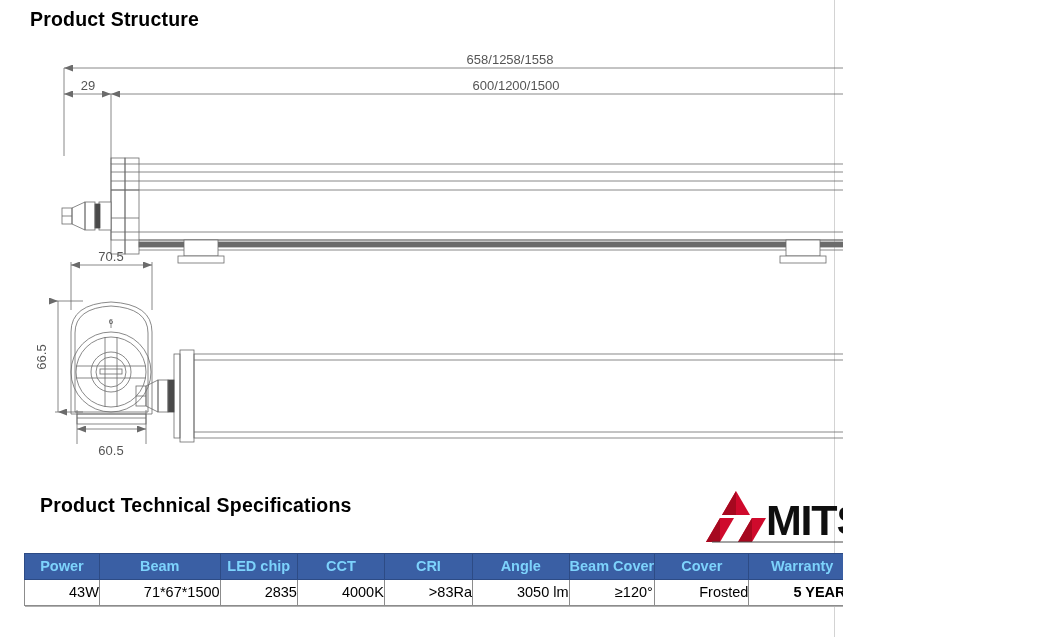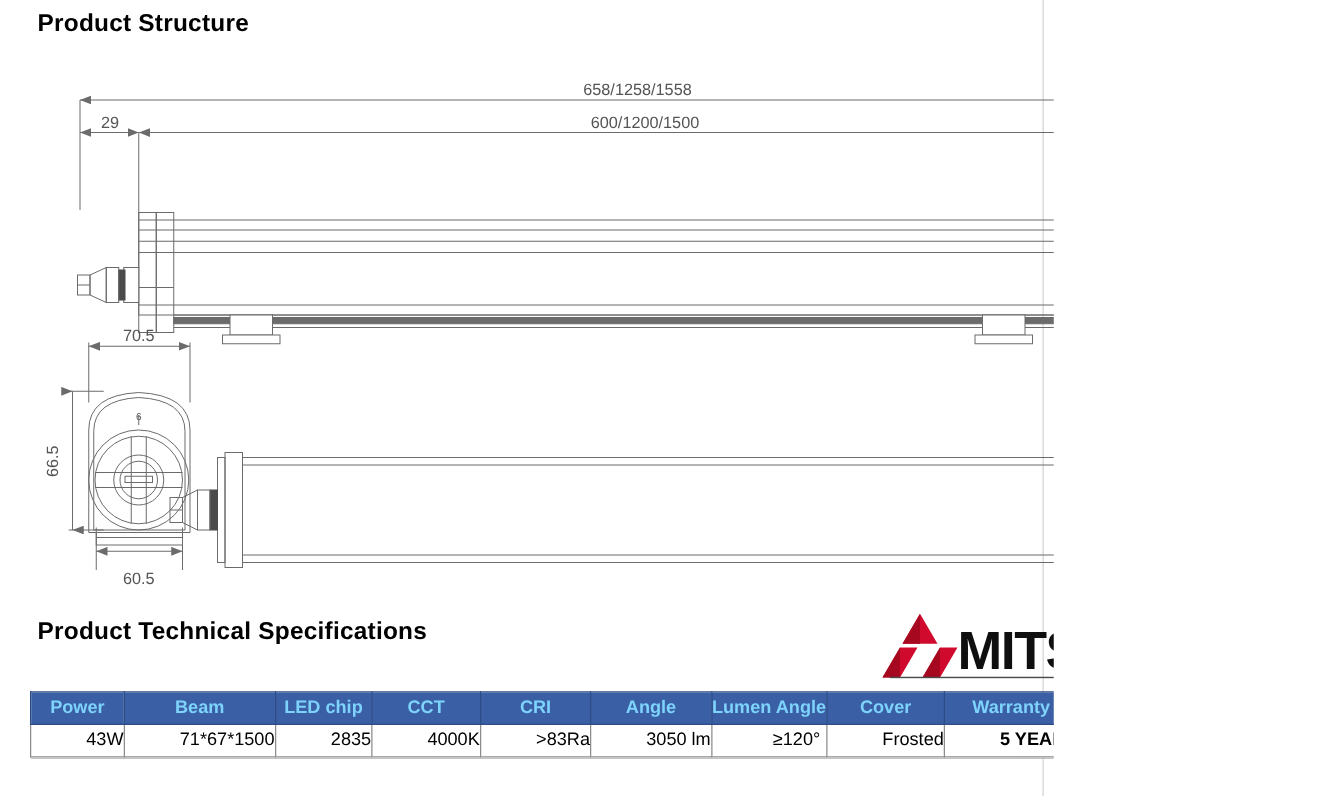--- a/index.html
+++ b/index.html
@@ -33,30 +33,30 @@
     font-weight: bold;
     letter-spacing: 0.2px;
     color: #000000;
   }
   #title-structure {
     left: 30px;
     top: 8px;
     font-size: 19.5px;
   }
   #title-specs {
-    left: 30px;
+    left: 40px;
     top: 494px;
     font-size: 19.5px;
   }
 
   
   #drawing {
     position: absolute;
     left: 0;
-    top: 44px;
+    top: 32px;
     width: 1057px;
     height: 440px;
   }
   #drawing svg { display: block; }
 
   
   #logo {
     position: absolute;
     left: 688px;
     top: 487px;
@@ -296,21 +296,21 @@
       <col style="width:100px">
     </colgroup>
     <thead>
       <tr>
         <th>Power</th>
         <th>Beam</th>
         <th>LED chip</th>
         <th>CCT</th>
         <th>CRI</th>
         <th>Angle</th>
-        <th>Lumen Angle</th>
+        <th>Beam Cover</th>
         <th>Cover</th>
         <th>Warranty</th>
       </tr>
     </thead>
     <tbody>
       <tr>
         <td>43W</td>
         <td>71*67*1500</td>
         <td>2835</td>
         <td>4000K</td>

